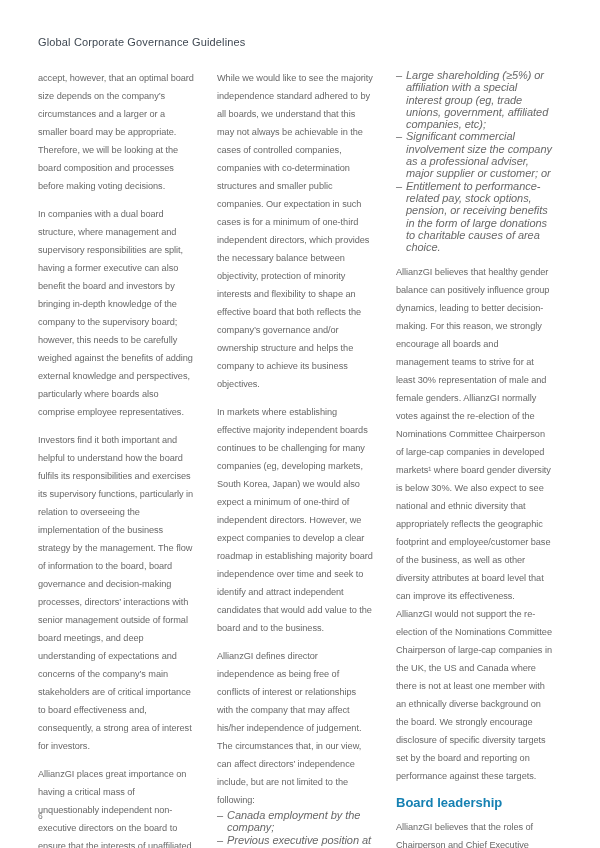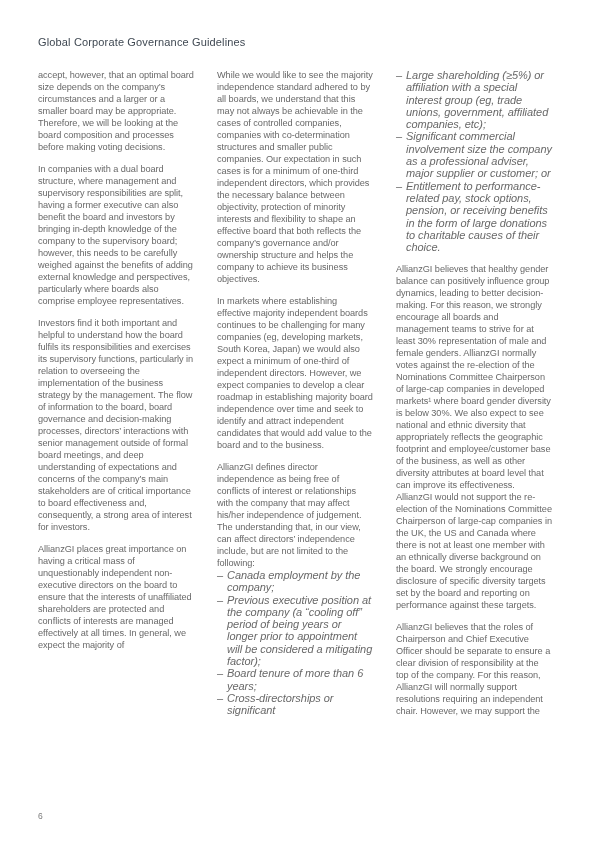--- a/index.html
+++ b/index.html
@@ -26,21 +26,21 @@
     gap: 23px;
     margin: 21px 45px 0 38px;
   }
   .col {
     width: 156px;
     flex: 0 0 156px;
   }
   .col p {
     margin: 0 0 10px 0;
     font-size: 9.2px;
-    line-height: 12px;
+    line-height: 18px;
     letter-spacing: -0.05px;
     color: #686868;
   }
   .col p.tight { margin-bottom: 0; }
   .col p.cont { padding-left: 10px; margin-bottom: 0; }
   ul.dash {
     list-style: none;
     margin: 0 0 10px 0;
     padding: 0;
     font-size: 11px;
@@ -83,34 +83,35 @@
   <main class="cols" id="cols">
       <div class="col">
         <p>accept, however, that an optimal board size depends on the company’s circumstances and a larger or a smaller board may be appropriate. Therefore, we will be looking at the board composition and processes before making voting decisions.</p>
         <p>In companies with a dual board structure, where management and supervisory responsibilities are split, having a former executive can also benefit the board and investors by bringing in-depth knowledge of the company to the supervisory board; however, this needs to be carefully weighed against the benefits of adding external knowledge and perspectives, particularly where boards also comprise employee representatives.</p>
         <p>Investors find it both important and helpful to understand how the board fulfils its responsibilities and exercises its supervisory functions, particularly in relation to overseeing the implementation of the business strategy by the management. The flow of information to the board, board governance and decision-making processes, directors’ interactions with senior management outside of formal board meetings, and deep understanding of expectations and concerns of the company’s main stakeholders are of critical importance to board effectiveness and, consequently, a strong area of interest for investors.</p>
         <p>AllianzGI places great importance on having a critical mass of unquestionably independent non-executive directors on the board to ensure that the interests of unaffiliated shareholders are protected and conflicts of interests are managed effectively at all times. In general, we expect the majority of</p>
       </div>
       <div class="col">
         <p>While we would like to see the majority independence standard adhered to by all boards, we understand that this may not always be achievable in the cases of controlled companies, companies with co-determination structures and smaller public companies. Our expectation in such cases is for a minimum of one-third independent directors, which provides the necessary balance between objectivity, protection of minority interests and flexibility to shape an effective board that both reflects the company’s governance and/or ownership structure and helps the company to achieve its business objectives.</p>
         <p>In markets where establishing effective majority independent boards continues to be challenging for many companies (eg, developing markets, South Korea, Japan) we would also expect a minimum of one-third of independent directors. However, we expect companies to develop a clear roadmap in establishing majority board independence over time and seek to identify and attract independent candidates that would add value to the board and to the business.</p>
-        <p class="tight">AllianzGI defines director independence as being free of conflicts of interest or relationships with the company that may affect his/her independence of judgement. The understanding that, in our view, can affect directors’ independence include, but are not limited to the following:</p>
+        <p class="tight">AllianzGI defines director independence as being free of conflicts of interest or relationships with the company that may affect his/her independence of judgement. The circumstances that, in our view, can affect directors’ independence include, but are not limited to the following:</p>
         <ul class="dash">
           <li>Canada employment by the company;</li>
           <li>Previous executive position at the company (a “cooling off” period of being years or longer prior to appointment will be considered a mitigating factor);</li>
           <li>Board tenure of more than 6 years;</li>
           <li>Cross-directorships or significant</li>
         </ul>
       </div>
       <div class="col">
         <ul class="dash">
           <li>Large shareholding (≥5%) or affiliation with a special interest group (eg, trade unions, government, affiliated companies, etc);</li>
           <li>Significant commercial involvement size the company as a professional adviser, major supplier or customer; or</li>
-          <li>Entitlement to performance-related pay, stock options, pension, or receiving benefits in the form of large donations to charitable causes of their choice.</li>
+          <li>Entitlement to performance-related pay, stock options, pension, or receiving benefits in the form of large donations to charitable causes of area choice.</li>
         </ul>
         <p>AllianzGI believes that healthy gender balance can positively influence group dynamics, leading to better decision-making. For this reason, we strongly encourage all boards and management teams to strive for at least 30% representation of male and female genders. AllianzGI normally votes against the re-election of the Nominations Committee Chairperson of large-cap companies in developed markets¹ where board gender diversity is below 30%. We also expect to see national and ethnic diversity that appropriately reflects the geographic footprint and employee/customer base of the business, as well as other diversity attributes at board level that can improve its effectiveness. AllianzGI would not support the re-election of the Nominations Committee Chairperson of large-cap companies in the UK, the US and Canada where there is not at least one member with an ethnically diverse background on the board. We strongly encourage disclosure of specific diversity targets set by the board and reporting on performance against these targets.</p>
+        <h2 class="section-heading">Board leadership</h2>
         <p>AllianzGI believes that the roles of Chairperson and Chief Executive Officer should be separate to ensure a clear division of responsibility at the top of the company. For this reason, AllianzGI will normally support resolutions requiring an independent chair. However, we may support the</p>
       </div>
     </main>
   <footer class="doc-footer">
     <span>6</span>
   </footer>
 </div>
 
 </body></html>

